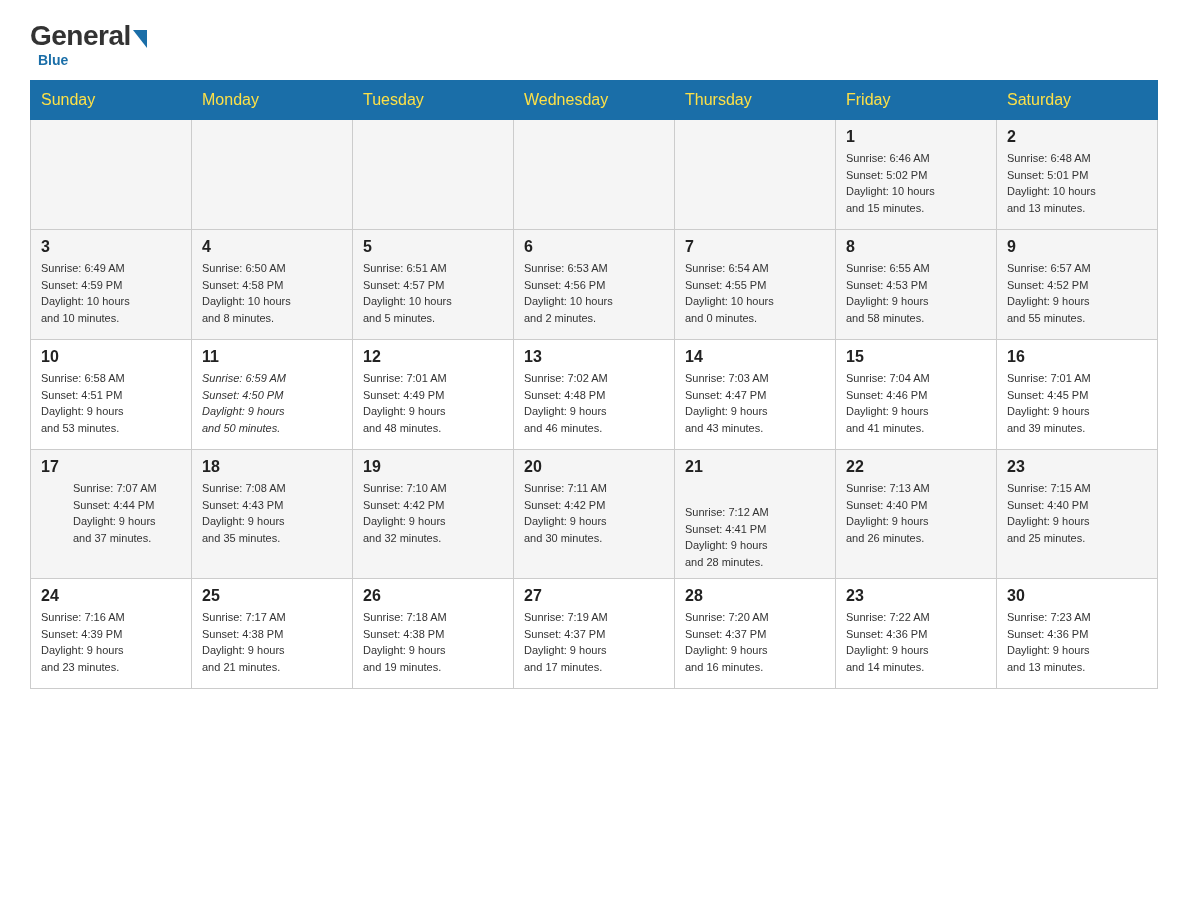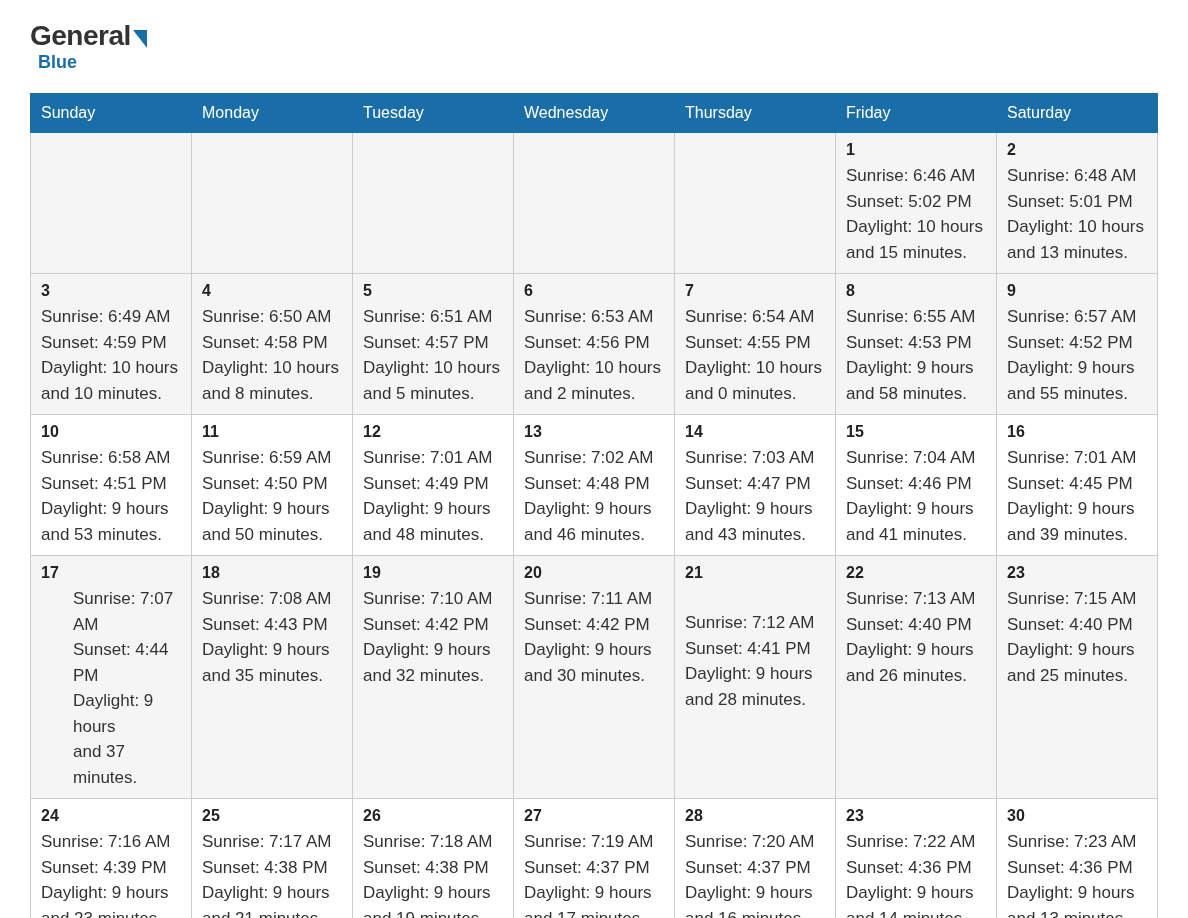--- a/index.html
+++ b/index.html
@@ -7,21 +7,21 @@
       font-family: Arial, sans-serif;
       background: #fff;
       width: 1188px;
       min-height: 918px;
       padding: 20px 30px;
     }
     .header {
       display: flex;
       justify-content: space-between;
       align-items: flex-start;
-      margin-bottom: 20px;
+      margin-bottom: 12px;
       gap: 48px;
     }
     .logo {
       display: flex;
       flex-direction: column;
       align-items: flex-start;
     }
     .logo-top {
       display: flex;
       align-items: center;
@@ -35,21 +35,21 @@
     .logo-arrow {
       width: 0;
       height: 0;
       border-left: 14px solid transparent;
       border-right: 0px solid transparent;
       border-top: 18px solid #1a6ea8;
       margin-left: 2px;
       margin-top: 5px;
     }
     .logo-bottom {
-      font-size: 18px;
+      font-size: 14px;
       color: #1a6ea8;
       font-weight: bold;
       margin-left: 4px;
     }
     .title-section {
       text-align: right;
     }
     .month-title {
       font-size: 52px;
       font-weight: bold;
@@ -61,21 +61,21 @@
       color: #555;
       margin-top: 4px;
     }
     .calendar {
       width: 100%;
       border-collapse: collapse;
       border: 1px solid #aaa;
     }
     .calendar th {
       background-color: #1a6ea8;
-      color: #ffffff;
+      color: #fde047;
       font-size: 16px;
       font-weight: normal;
       padding: 10px 10px;
       text-align: left;
       border: 1px solid #1a6ea8;
     }
     .calendar td {
       vertical-align: top;
       border: 1px solid #ccc;
       padding: 8px 10px;
@@ -90,21 +90,21 @@
       background: #f5f5f5;
     }
     .day-number {
       font-size: 16px;
       font-weight: bold;
       color: #222;
       display: block;
       margin-bottom: 4px;
     }
     .day-info {
-      font-size: 17px;
+      font-size: 11px;
       color: #333;
       line-height: 1.5;
     }
     .empty-cell {
       background: #f5f5f5;
     }
     .week-row td {
       height: 110px;
     }
   </style>
@@ -211,21 +211,21 @@
       <tr class="week-row">
         <td>
           <span class="day-number">10</span>
           <div class="day-info" style="white-space: pre-line;">Sunrise: 6:58 AM
 Sunset: 4:51 PM
 Daylight: 9 hours
 and 53 minutes.</div>
         </td>
         <td>
           <span class="day-number">11</span>
-          <div class="day-info" style="white-space: pre-line;">Sunrise: 6:59 AM
+          <div class="day-info" style="white-space: pre-line; font-style: italic;">Sunrise: 6:59 AM
 Sunset: 4:50 PM
 Daylight: 9 hours
 and 50 minutes.</div>
         </td>
         <td>
           <span class="day-number">12</span>
           <div class="day-info" style="white-space: pre-line;">Sunrise: 7:01 AM
 Sunset: 4:49 PM
 Daylight: 9 hours
 and 48 minutes.</div>

